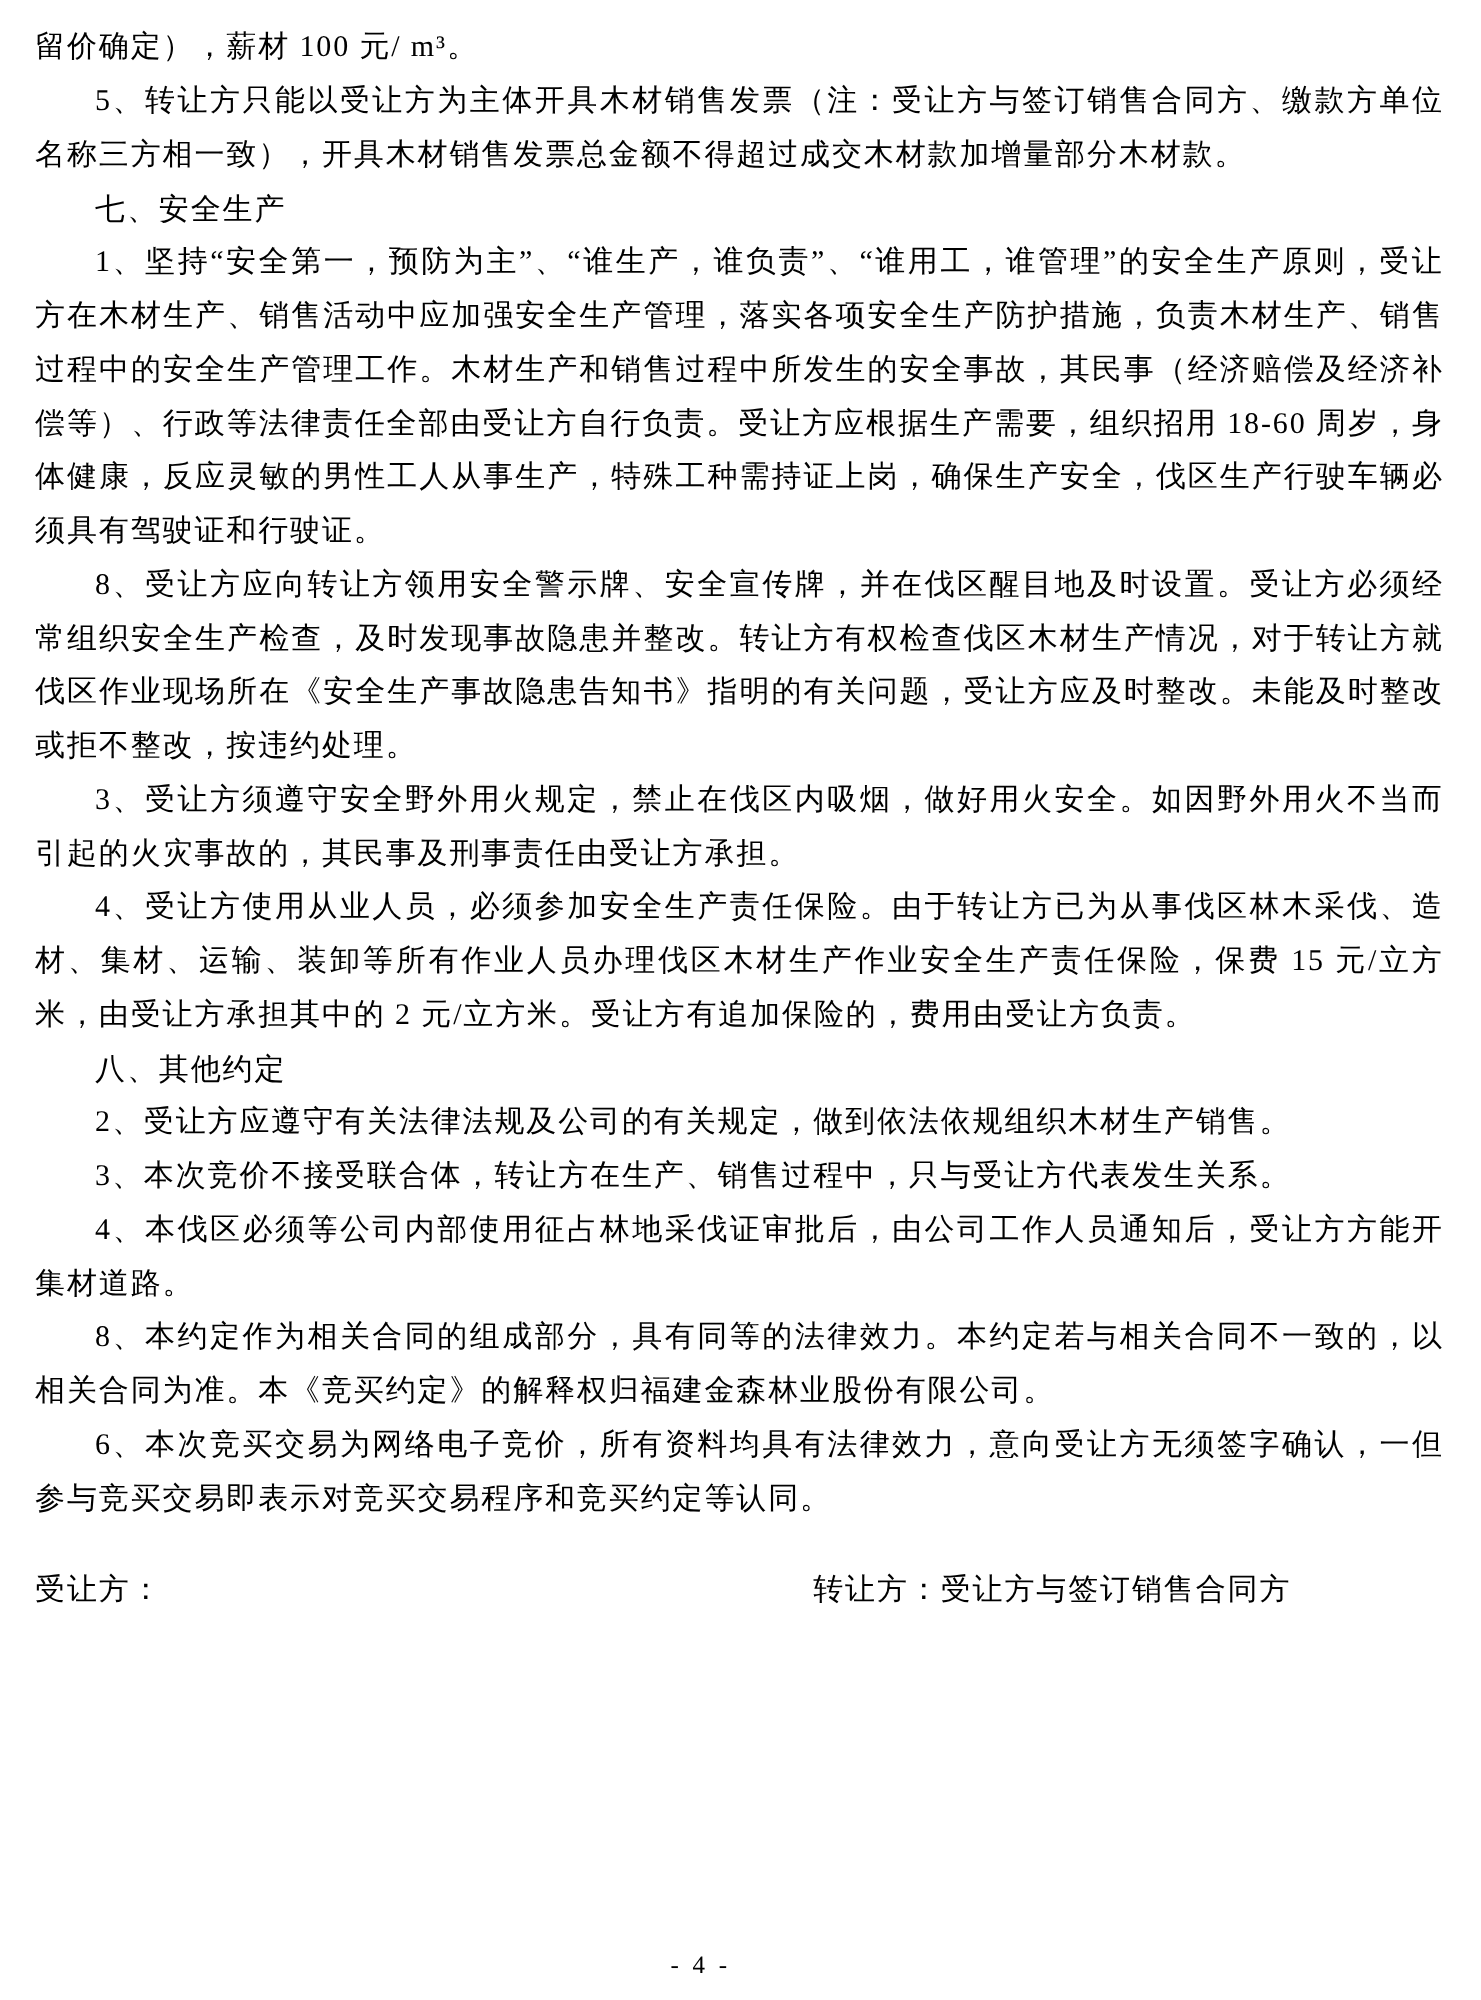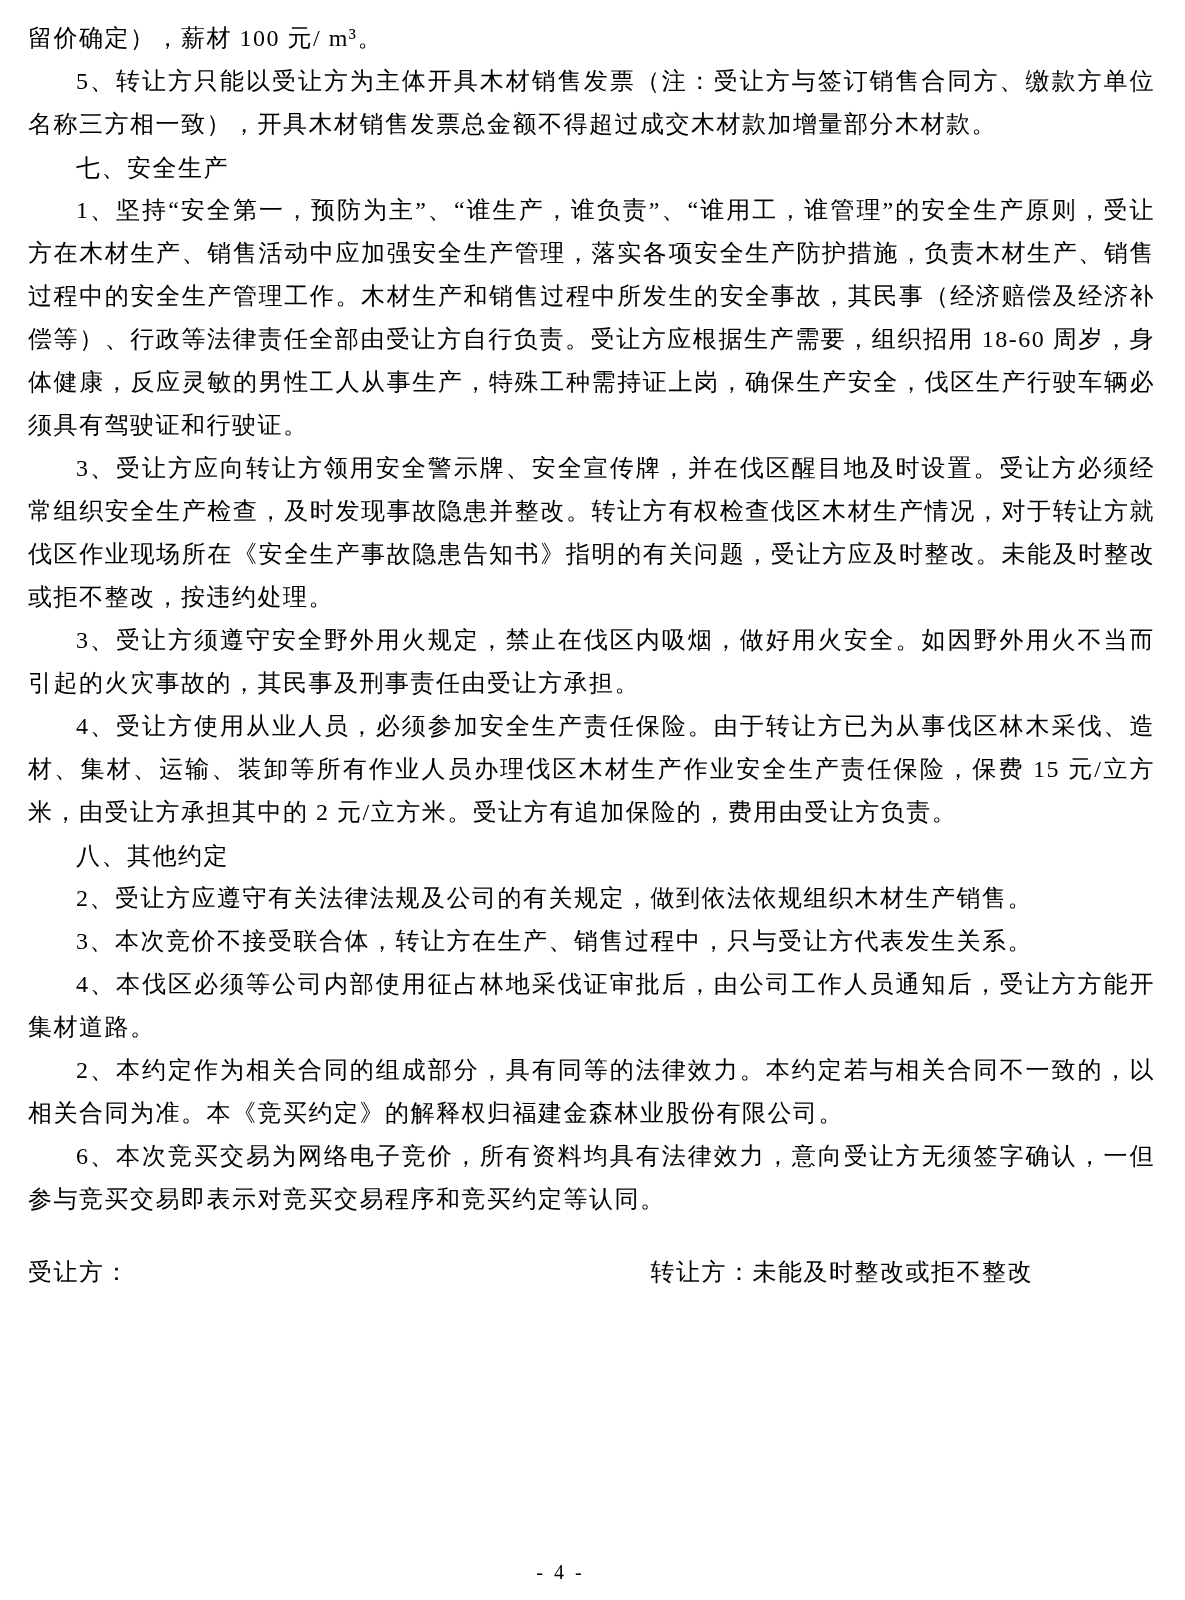--- a/index.html
+++ b/index.html
@@ -68,31 +68,31 @@
   }
 </style>
 </head>
 <body>
 
 <div class="page">
   <p class="p-cont">留价确定），薪材 100 元/ m³。</p>
   <p class="p-ind">5、转让方只能以受让方为主体开具木材销售发票（注：受让方与签订销售合同方、缴款方单位名称三方相一致），开具木材销售发票总金额不得超过成交木材款加增量部分木材款。</p>
   <p class="p-head">七、安全生产</p>
   <p class="p-ind">1、坚持“安全第一，预防为主”、“谁生产，谁负责”、“谁用工，谁管理”的安全生产原则，受让方在木材生产、销售活动中应加强安全生产管理，落实各项安全生产防护措施，负责木材生产、销售过程中的安全生产管理工作。木材生产和销售过程中所发生的安全事故，其民事（经济赔偿及经济补偿等）、行政等法律责任全部由受让方自行负责。受让方应根据生产需要，组织招用 18-60 周岁，身体健康，反应灵敏的男性工人从事生产，特殊工种需持证上岗，确保生产安全，伐区生产行驶车辆必须具有驾驶证和行驶证。</p>
-  <p class="p-ind">3、受让方应向转让方领用安全警示牌、安全宣传牌，并在伐区醒目地及时设置。受让方必须经常组织安全生产检查，及时发现事故隐患并整改。转让方有权检查伐区木材生产情况，对于转让方就伐区作业现场所在《安全生产事故隐患告知书》指明的有关问题，受让方应及时整改。未能及时整改或拒不整改，按违约处理。</p>
+  <p class="p-ind">8、受让方应向转让方领用安全警示牌、安全宣传牌，并在伐区醒目地及时设置。受让方必须经常组织安全生产检查，及时发现事故隐患并整改。转让方有权检查伐区木材生产情况，对于转让方就伐区作业现场所在《安全生产事故隐患告知书》指明的有关问题，受让方应及时整改。未能及时整改或拒不整改，按违约处理。</p>
   <p class="p-ind">3、受让方须遵守安全野外用火规定，禁止在伐区内吸烟，做好用火安全。如因野外用火不当而引起的火灾事故的，其民事及刑事责任由受让方承担。</p>
   <p class="p-ind">4、受让方使用从业人员，必须参加安全生产责任保险。由于转让方已为从事伐区林木采伐、造材、集材、运输、装卸等所有作业人员办理伐区木材生产作业安全生产责任保险，保费 15 元/立方米，由受让方承担其中的 2 元/立方米。受让方有追加保险的，费用由受让方负责。</p>
   <p class="p-head">八、其他约定</p>
   <p class="p-ind">2、受让方应遵守有关法律法规及公司的有关规定，做到依法依规组织木材生产销售。</p>
   <p class="p-ind">3、本次竞价不接受联合体，转让方在生产、销售过程中，只与受让方代表发生关系。</p>
   <p class="p-ind">4、本伐区必须等公司内部使用征占林地采伐证审批后，由公司工作人员通知后，受让方方能开集材道路。</p>
-  <p class="p-ind">2、本约定作为相关合同的组成部分，具有同等的法律效力。本约定若与相关合同不一致的，以相关合同为准。本《竞买约定》的解释权归福建金森林业股份有限公司。</p>
+  <p class="p-ind">8、本约定作为相关合同的组成部分，具有同等的法律效力。本约定若与相关合同不一致的，以相关合同为准。本《竞买约定》的解释权归福建金森林业股份有限公司。</p>
   <p class="p-ind">6、本次竞买交易为网络电子竞价，所有资料均具有法律效力，意向受让方无须签字确认，一但参与竞买交易即表示对竞买交易程序和竞买约定等认同。</p>
 
   <div class="sig-row">
     <div class="sig-left">受让方：</div>
     <div class="sig-right">
-      <div class="sig-transferor">转让方：未能及时整改或拒不整改</div>
+      <div class="sig-transferor">转让方：受让方与签订销售合同方</div>
     </div>
   </div>
 
   <div class="footer">- 4 -</div>
 </div>
 
 </body></html>

